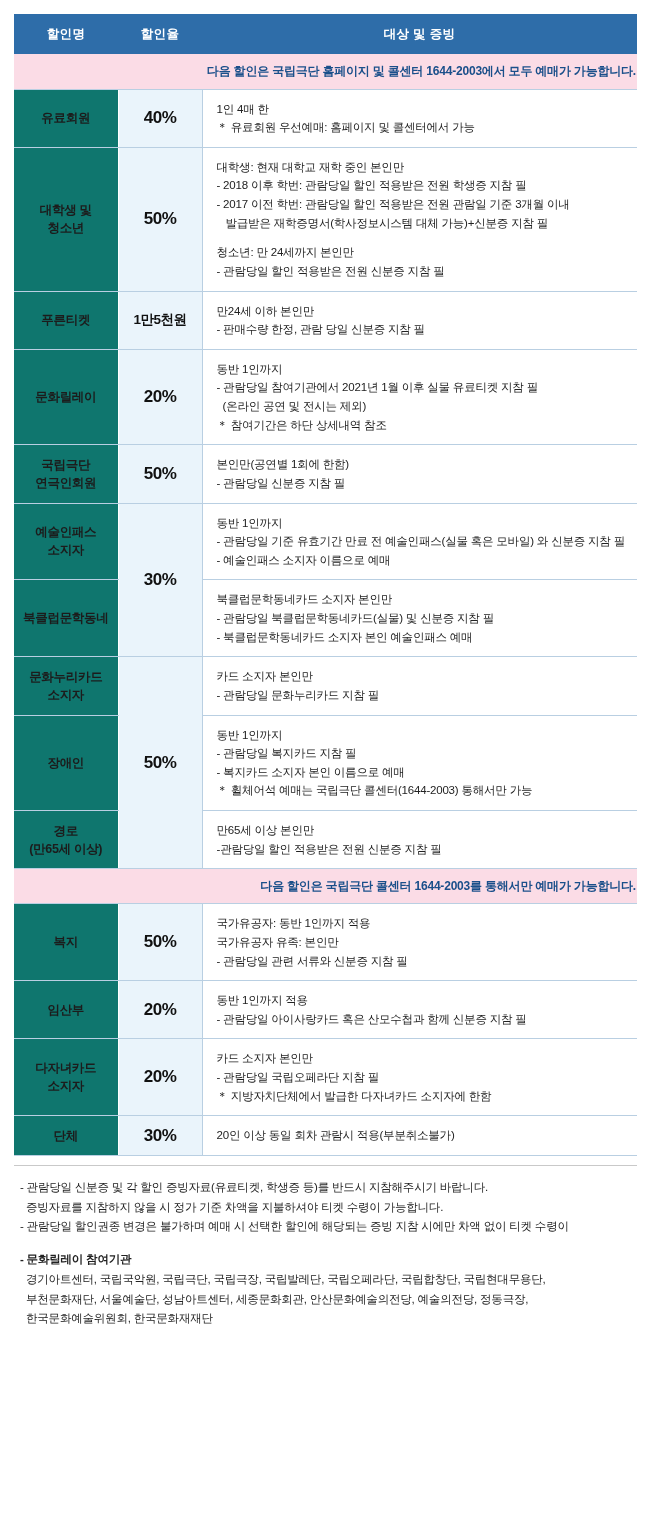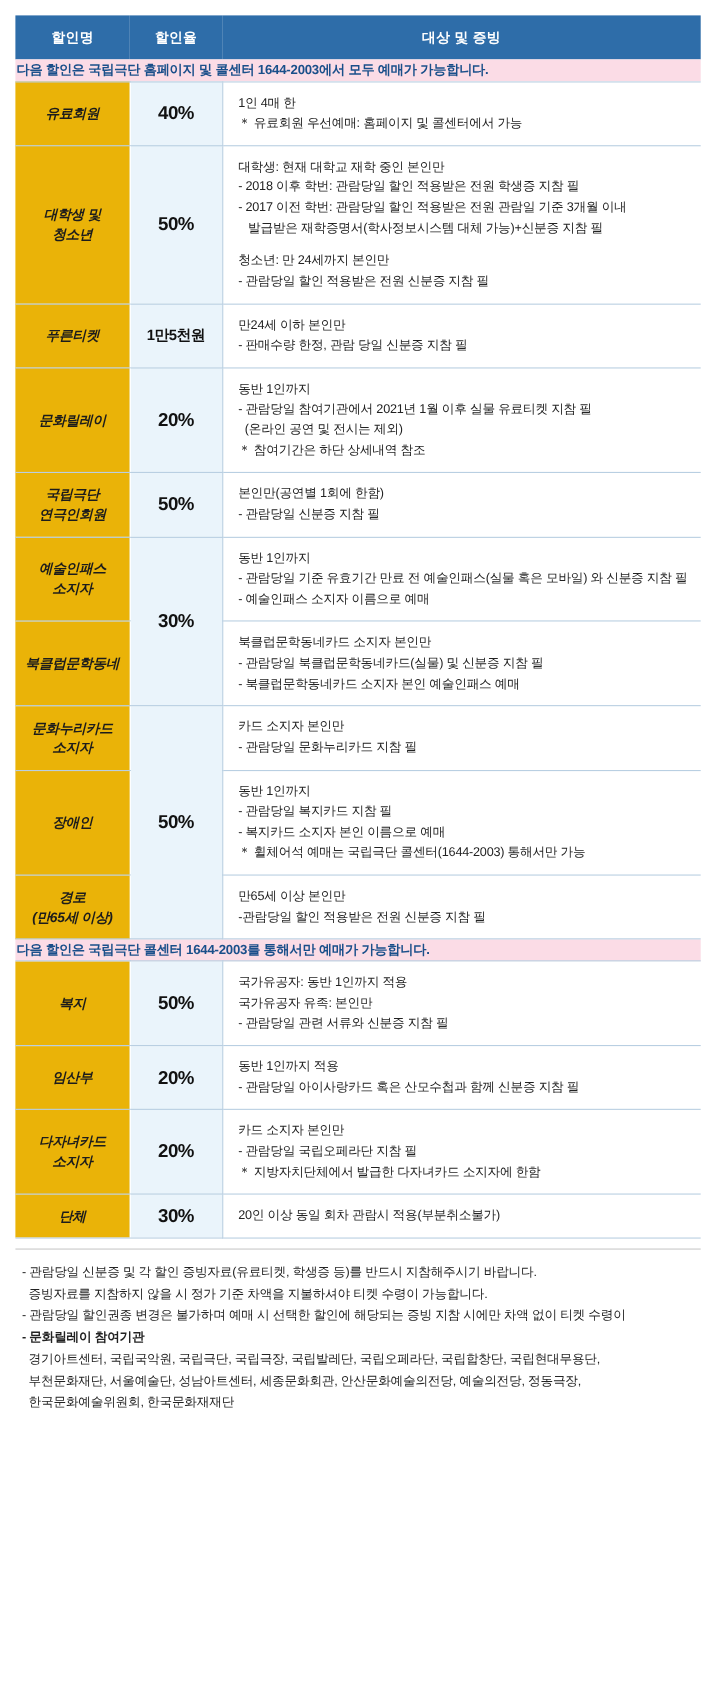--- a/index.html
+++ b/index.html
@@ -35,40 +35,39 @@
     font-weight: bold;
     height: 40px;
     vertical-align: middle;
     letter-spacing: .3px;
   }
   .notice-row td {
     background: #fbdce6;
     color: #1a4f8a;
     font-size: 12px;
     font-weight: bold;
-    text-align: left;
-    height: 20px;
+    text-align: right;
+    height: 35px;
     vertical-align: middle;
     letter-spacing: -.2px;
   }
   tbody td {
     border-bottom: 1px solid #b9cfe2;
     vertical-align: middle;
     background: #ffffff;
   }
   td.name {
-    background: #eab308;
+    background: #0f766e;
     text-align: center;
     font-size: 12.5px;
     font-weight: bold;
     color: #1c1c1c;
     line-height: 1.45;
     border-right: 1px solid #ffffff;
     letter-spacing: -.3px;
-    font-style: italic;
   }
   td.rate {
     background: #eaf4fb;
     text-align: center;
     font-size: 17px;
     font-weight: bold;
     color: #111;
     border-right: 1px solid #b9cfe2;
     letter-spacing: -.5px;
   }
@@ -88,21 +87,21 @@
     width: 623px;
     margin-top: 9px;
     padding: 12px 6px 10px 6px;
     font-size: 11.5px;
     line-height: 1.72;
     color: #222;
     border-top: 1px solid #c9c9c9;
     letter-spacing: -.2px;
   }
   .footnotes .fn { display: block; white-space: pre-wrap; }
-  .footnotes .group2 { }
+  .footnotes .group2 { margin-top: 13px; }
   .footnotes .bold { font-weight: bold; }
 </style>
 </head>
 <body>
 
 <div class="page">
 
   <table class="discount-table">
     <colgroup>
         <col class="c1">

